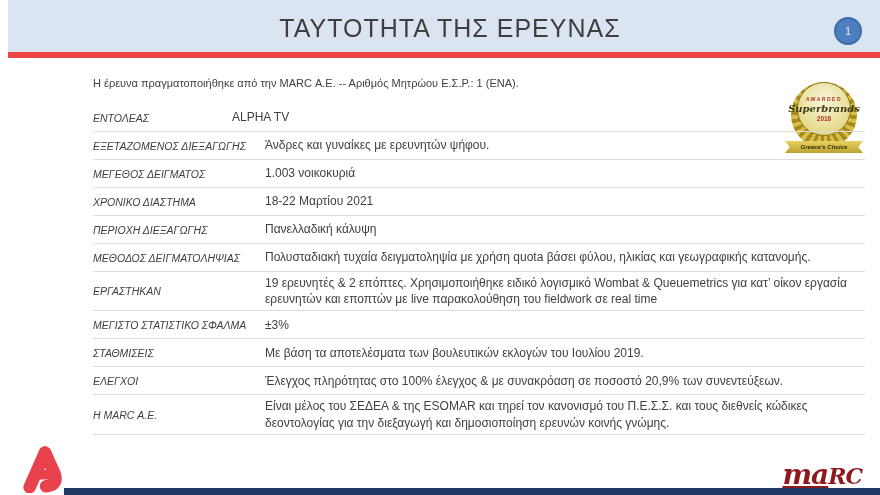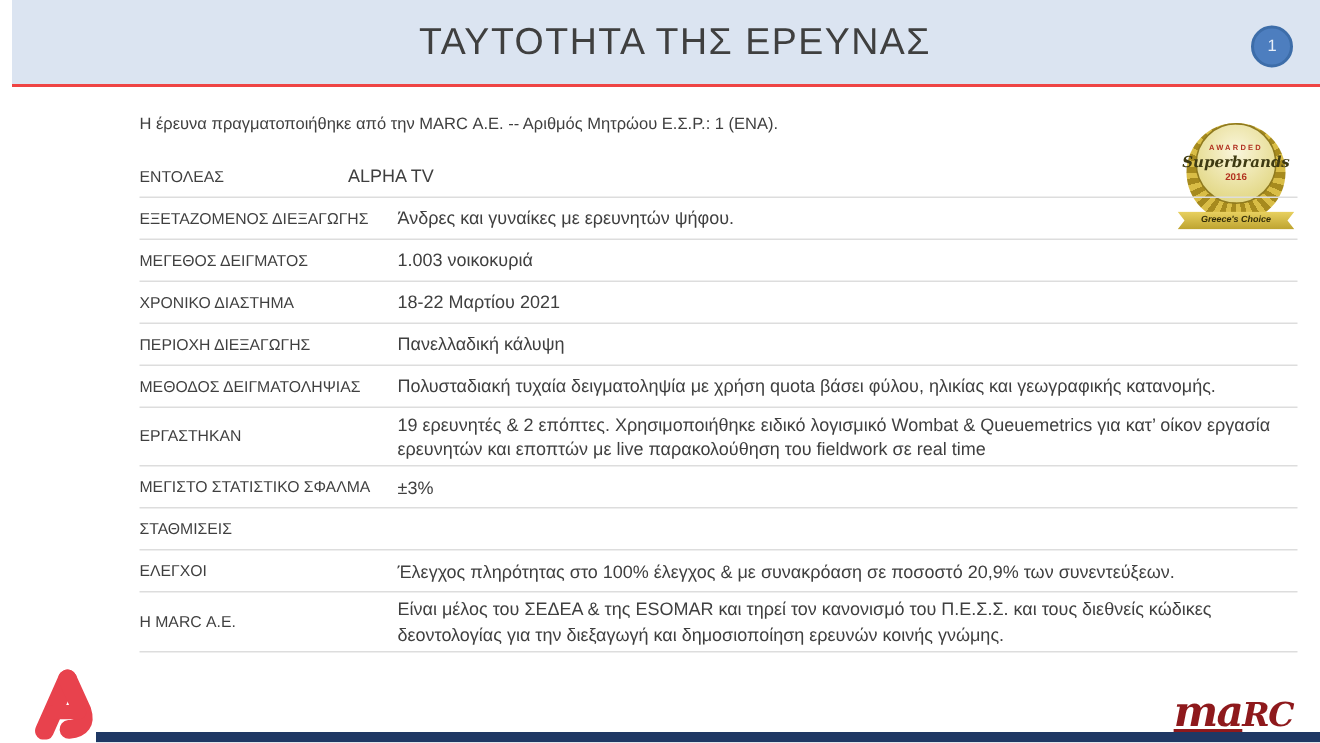--- a/index.html
+++ b/index.html
@@ -4,21 +4,21 @@
 <style>
   * { margin:0; padding:0; box-sizing:border-box; }
   body { background:#fff; font-family:"Liberation Sans", sans-serif; }
   .slide {
     position:relative; width:880px; height:495px; background:#ffffff;
     overflow:hidden; margin:0 auto;
   }
   
   .header {
     position:absolute; left:8px; top:0; right:0; height:58px;
-    background:#dbe4f1; border-bottom:2px solid #ef4444;padding-left:12px;
+    background:#dbe4f1; border-bottom:6px solid #ef4444;padding-left:12px;
   }
   .title {
     text-align:center; line-height:56px; font-size:25px; font-weight:300;
     color:#3f3f3f; letter-spacing:1px;
   }
   .page-badge {
     position:absolute; right:18px; top:17px; width:28px; height:28px;
     border-radius:50%; background:#4d7ebf; border:2px solid #3d6da9;
     color:#e9eff8; font-size:11px; display:flex; align-items:center; justify-content:center;
   }
@@ -26,21 +26,21 @@
   .intro {
     position:absolute; left:93px; top:77px; width:640px;
     font-size:11px; color:#3f3f3f;
   }
   
   .table { position:absolute; left:93px; top:104px; width:772px; }
   .row {
     display:flex; align-items:center; border-bottom:1px solid #dddddd;
     min-height:28px; padding:3px 0;
   }
-  .cell-label { width:172px; flex-shrink:0; font-size:10.5px; color:#3f3f3f; padding-right:12px; }
+  .cell-label { width:172px; flex-shrink:0; font-size:10.5px; color:#3f3f3f; padding-right:12px;font-style:italic; }
   .cell-value { flex:1; font-size:12px; color:#3f3f3f; line-height:1.35; }
   .row-client .cell-value { margin-left:-33px; }
   
   .badge { position:absolute; left:784px; top:82px; width:80px; display:flex; flex-direction:column; align-items:center; }
   .seal {
     width:66px; height:66px; border-radius:50%;
     background:repeating-conic-gradient(#a68a1e 0deg 7.5deg, #d9bd46 7.5deg 15deg);
     display:flex; justify-content:center;
   }
   .seal-inner {
@@ -125,20 +125,21 @@
     <div class="row">
       <div class="cell-label">ΕΡΓΑΣΤΗΚΑΝ</div>
       <div class="cell-value">19 ερευνητές &amp; 2 επόπτες. Χρησιμοποιήθηκε ειδικό λογισμικό Wombat &amp; Queuemetrics για κατ’  οίκον εργασία ερευνητών και εποπτών με live παρακολούθηση του fieldwork σε real time</div>
     </div>
     <div class="row">
       <div class="cell-label">ΜΕΓΙΣΤΟ ΣΤΑΤΙΣΤΙΚΟ ΣΦΑΛΜΑ</div>
       <div class="cell-value">±3%</div>
     </div>
     <div class="row">
       <div class="cell-label">ΣΤΑΘΜΙΣΕΙΣ</div>
+      <div class="cell-value">Με βάση τα αποτελέσματα των βουλευτικών εκλογών του Ιουλίου 2019.</div>
     </div>
     <div class="row">
       <div class="cell-label">ΕΛΕΓΧΟΙ</div>
       <div class="cell-value">Έλεγχος πληρότητας στο 100% έλεγχος &amp; με συνακρόαση σε ποσοστό 20,9% των συνεντεύξεων.</div>
     </div>
     <div class="row">
       <div class="cell-label">Η MARC Α.Ε.</div>
       <div class="cell-value">Είναι μέλος του ΣΕΔΕΑ &amp; της ESOMAR και τηρεί τον κανονισμό του Π.Ε.Σ.Σ. και τους διεθνείς κώδικες δεοντολογίας για την διεξαγωγή και δημοσιοποίηση ερευνών κοινής γνώμης.</div>
     </div>
   </div>

